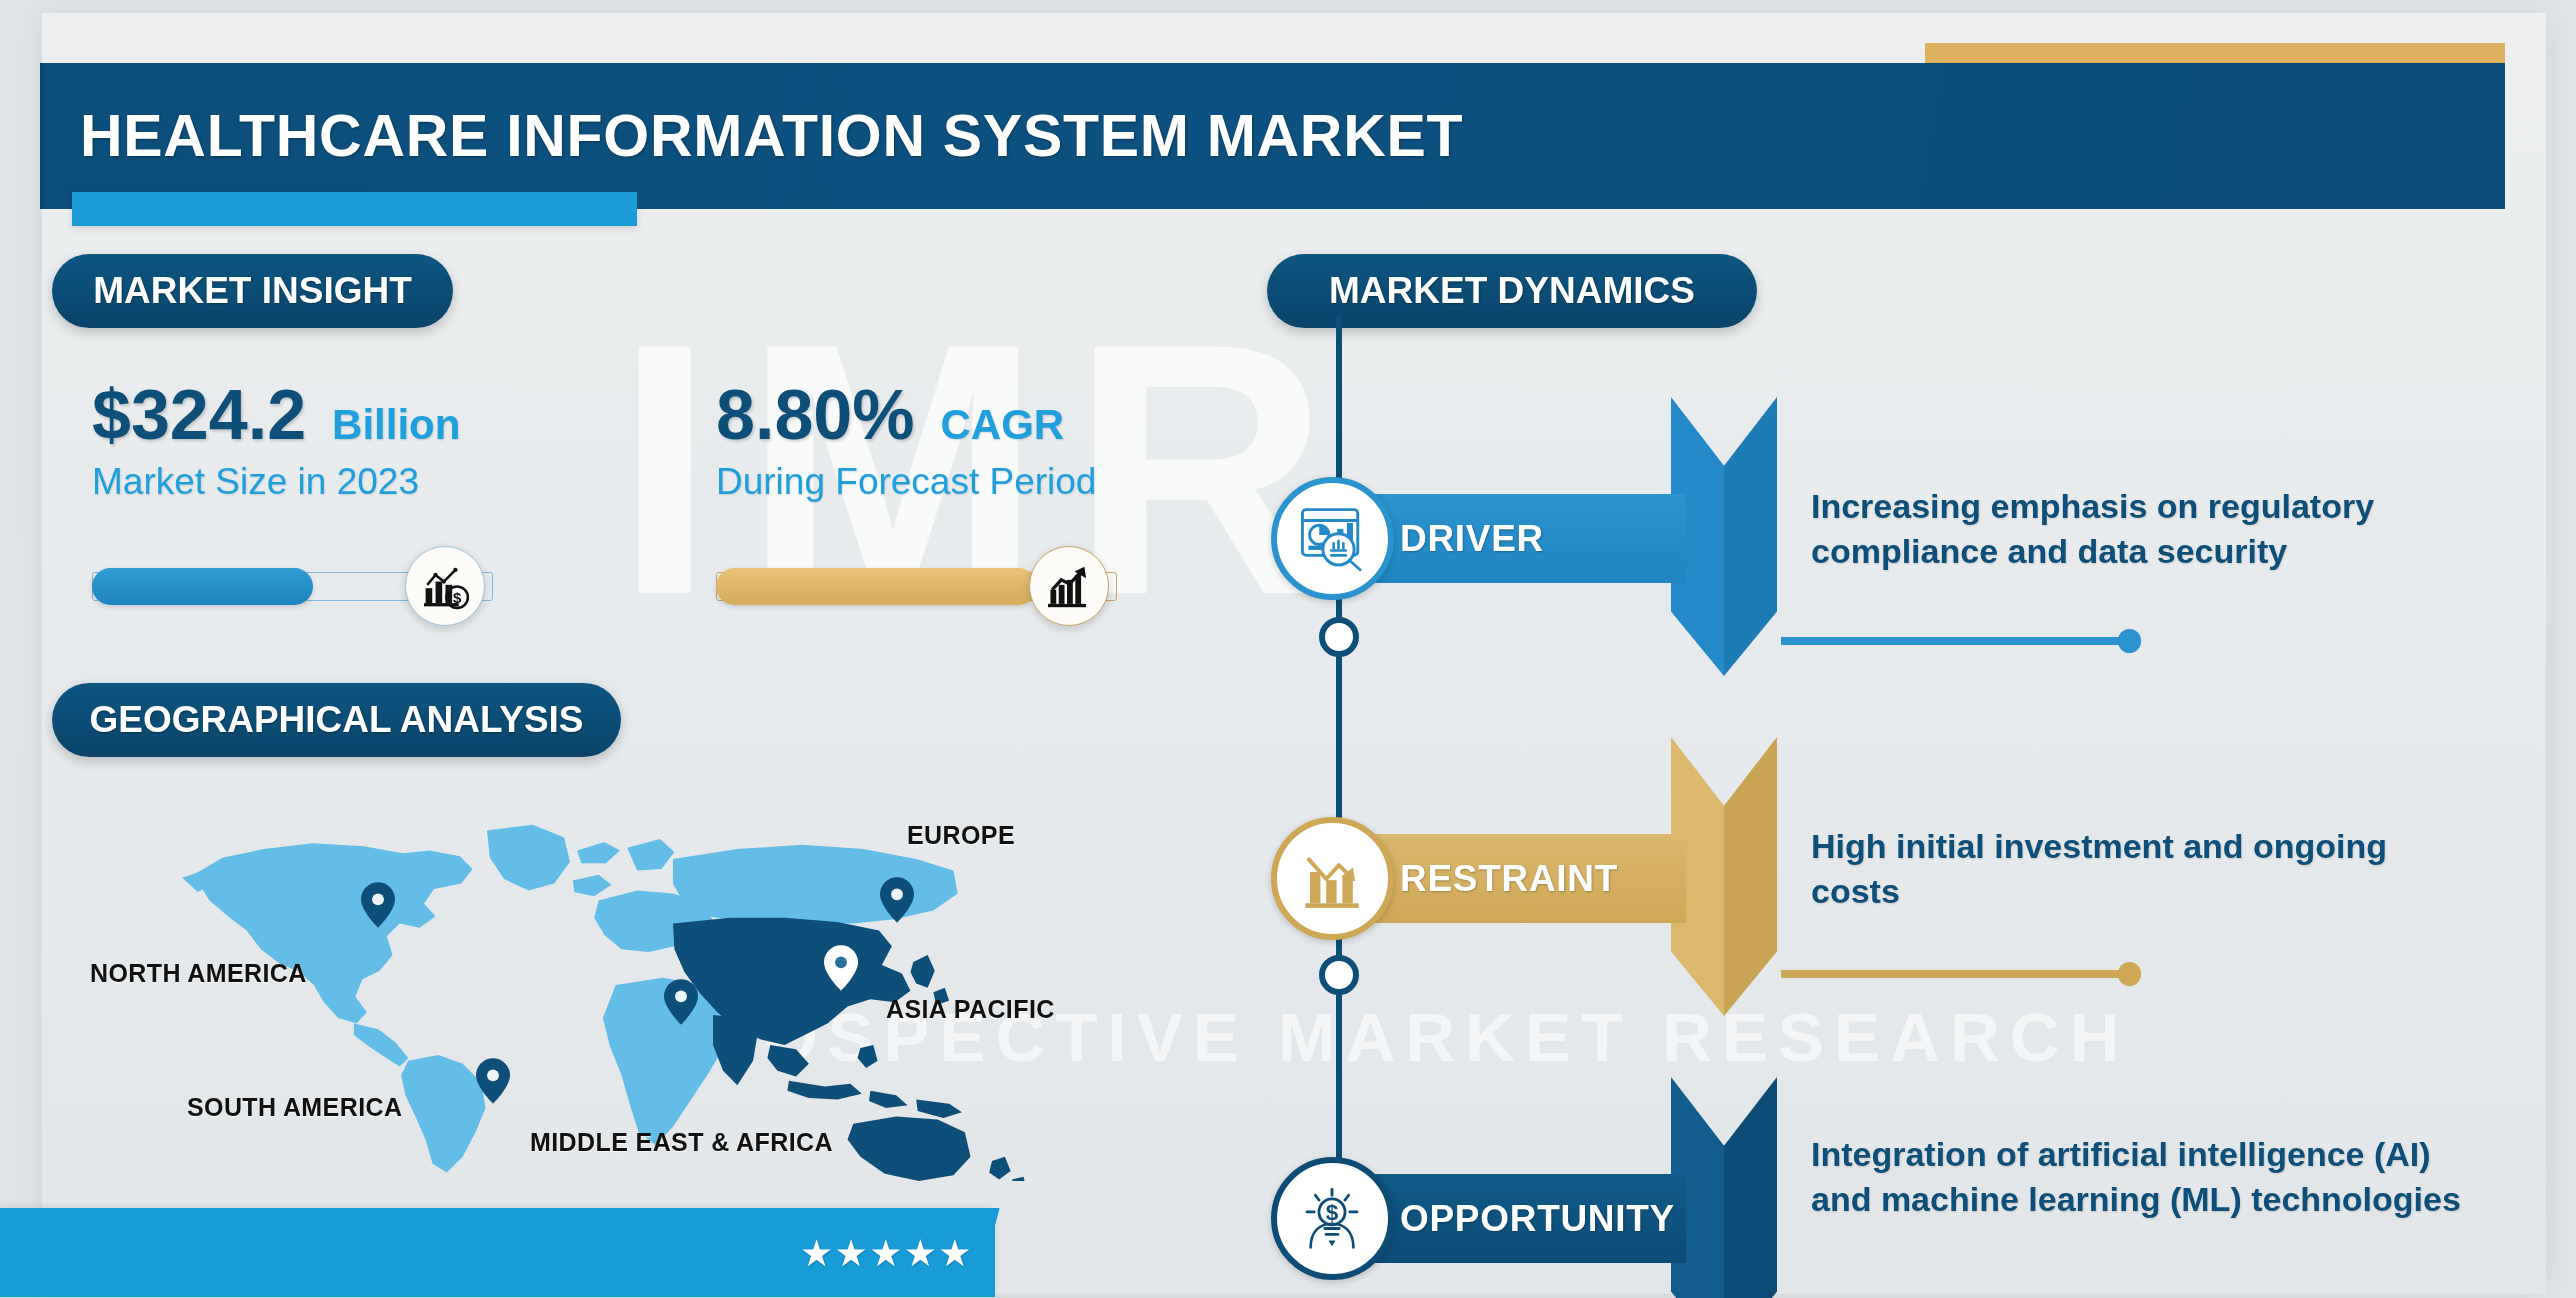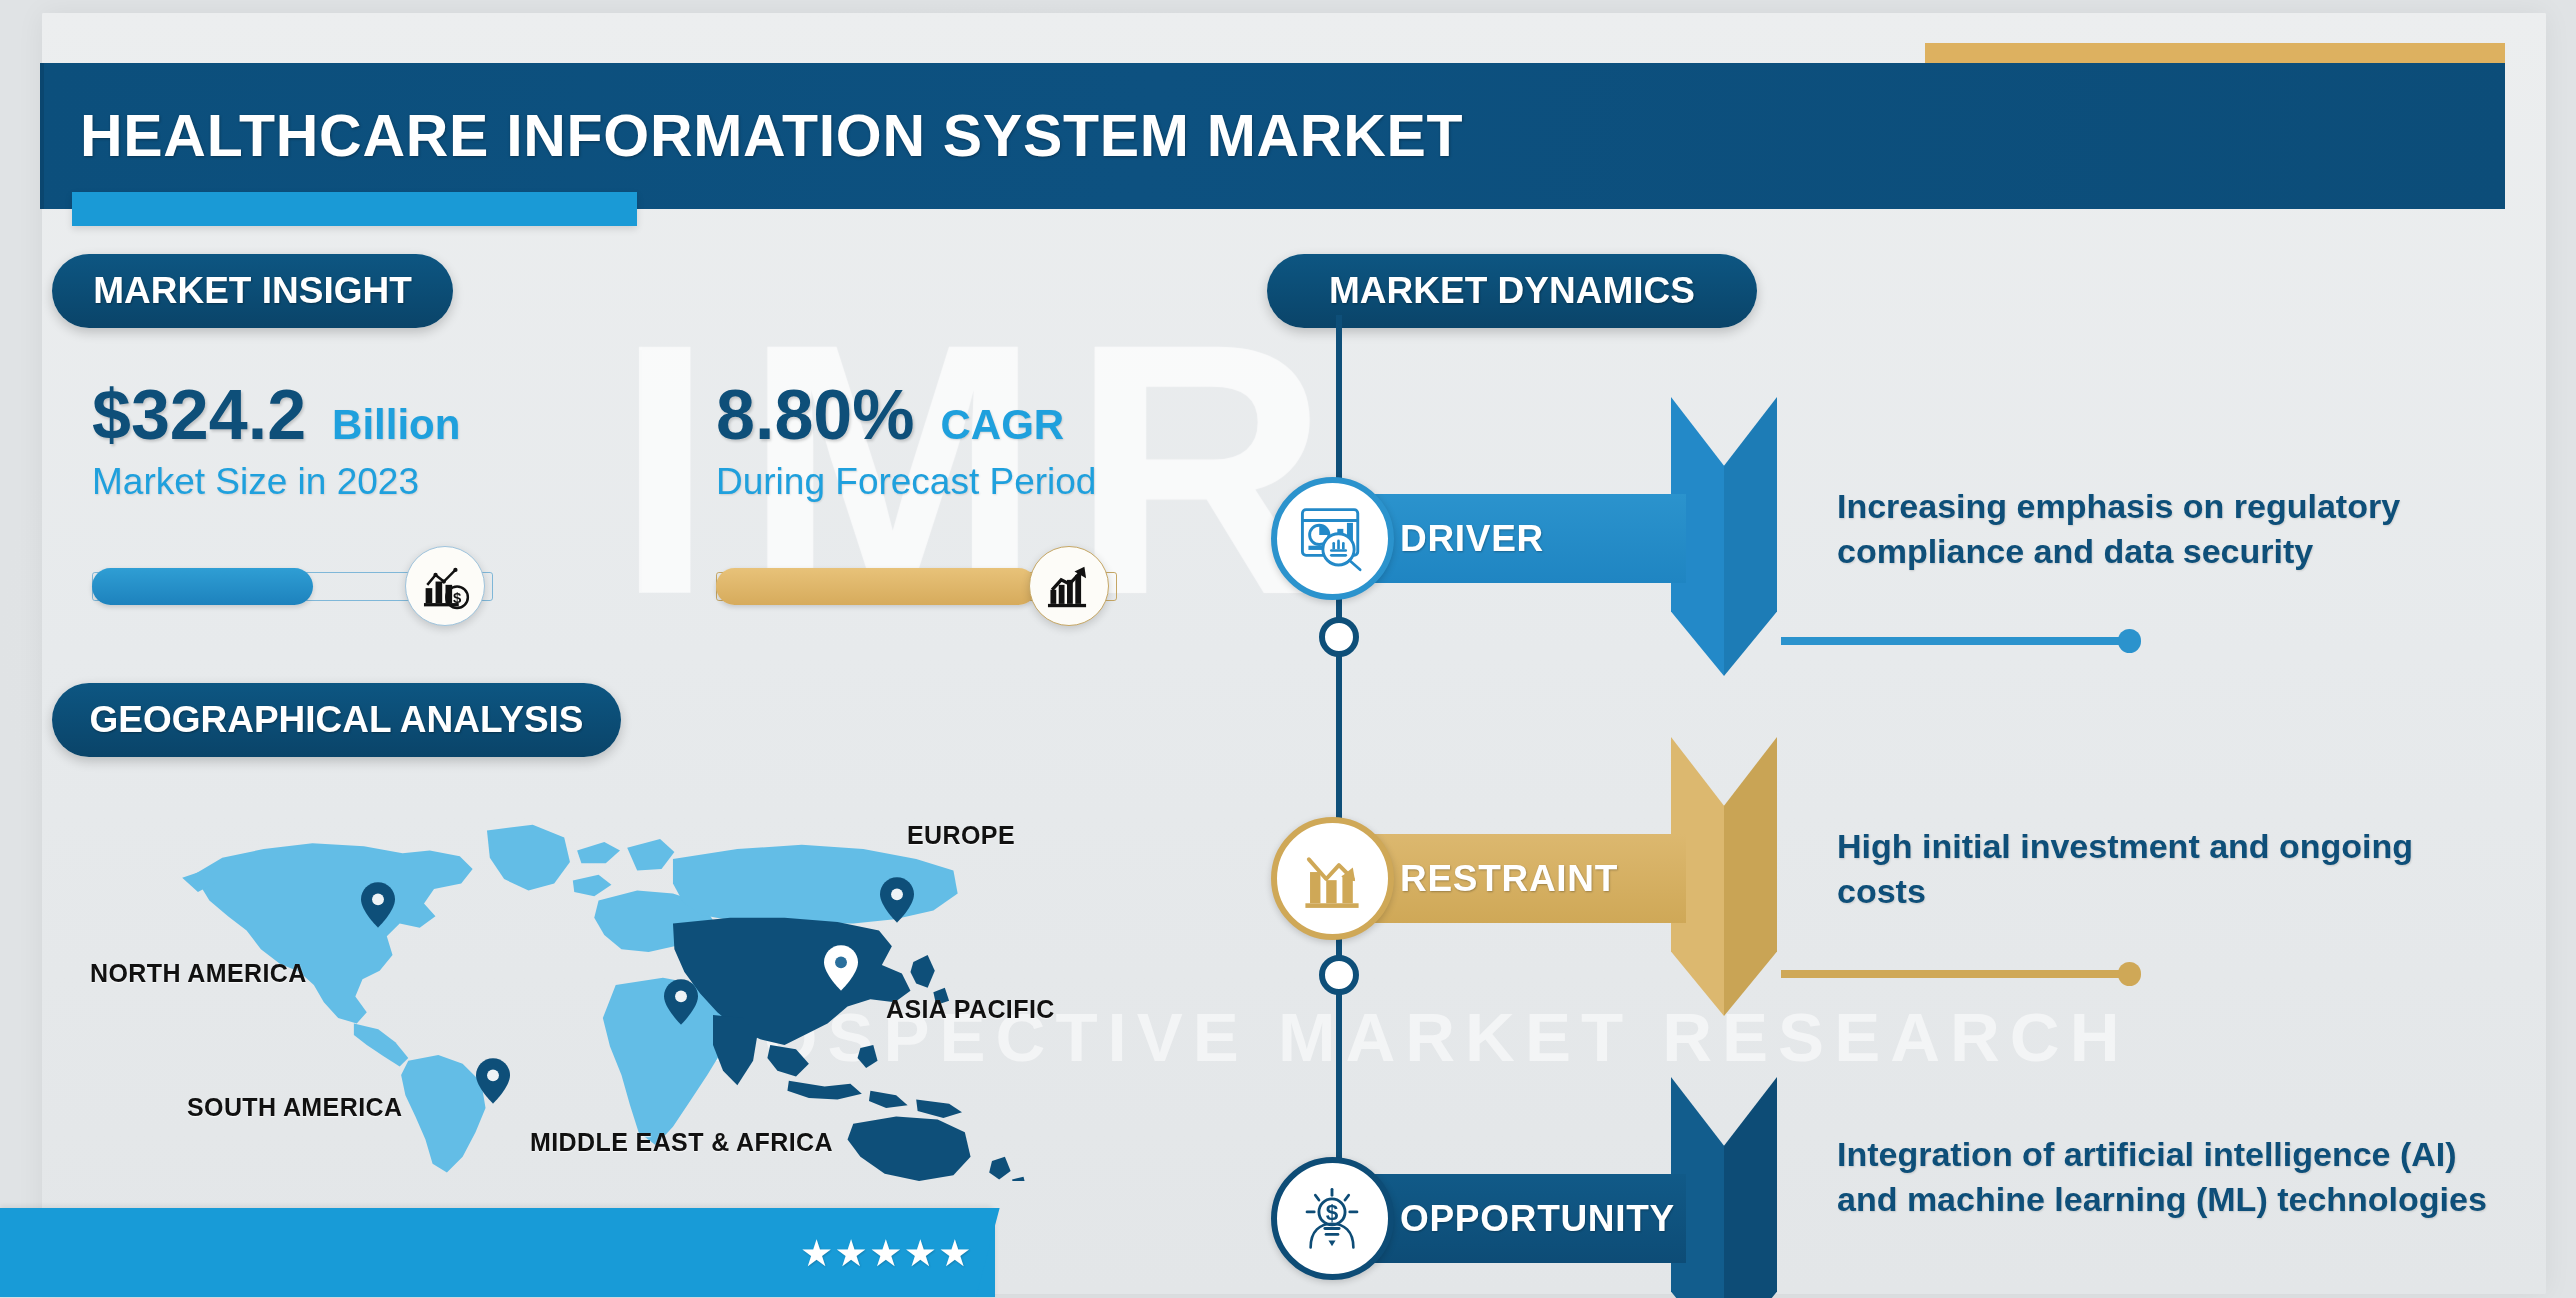--- a/index.html
+++ b/index.html
@@ -188,21 +188,20 @@
   .row-badge.gold{ border:6.4px solid #cfa857; }
   .row-badge.navy{ border:6.4px solid #0d4c76; }
 
   .ribbon{ position:absolute; left:404px; top:-18px; width:106px; height:279px; }
   .ribbon svg{ width:100%; height:100%; display:block; }
 
   .row-txt{
     position:absolute; left:544px; top:69px; width:665px;
     font-size:34px; font-weight:700; color:#0e4f79; line-height:1.32;
     text-shadow:0.7px 1.4px 2.1px rgba(0,0,0,.14);
-    margin-left:26px;
   }
   #row-opportunity .row-txt{ top:37px; }
 
   .leader{
     position:absolute; left:514px; height:7.9px;
     background:#2b93cd;
   }
   .leader .dot{
     position:absolute; right:-9.3px; top:-7.9px; width:23.6px; height:23.6px; border-radius:50%;
     background:#2b93cd;

